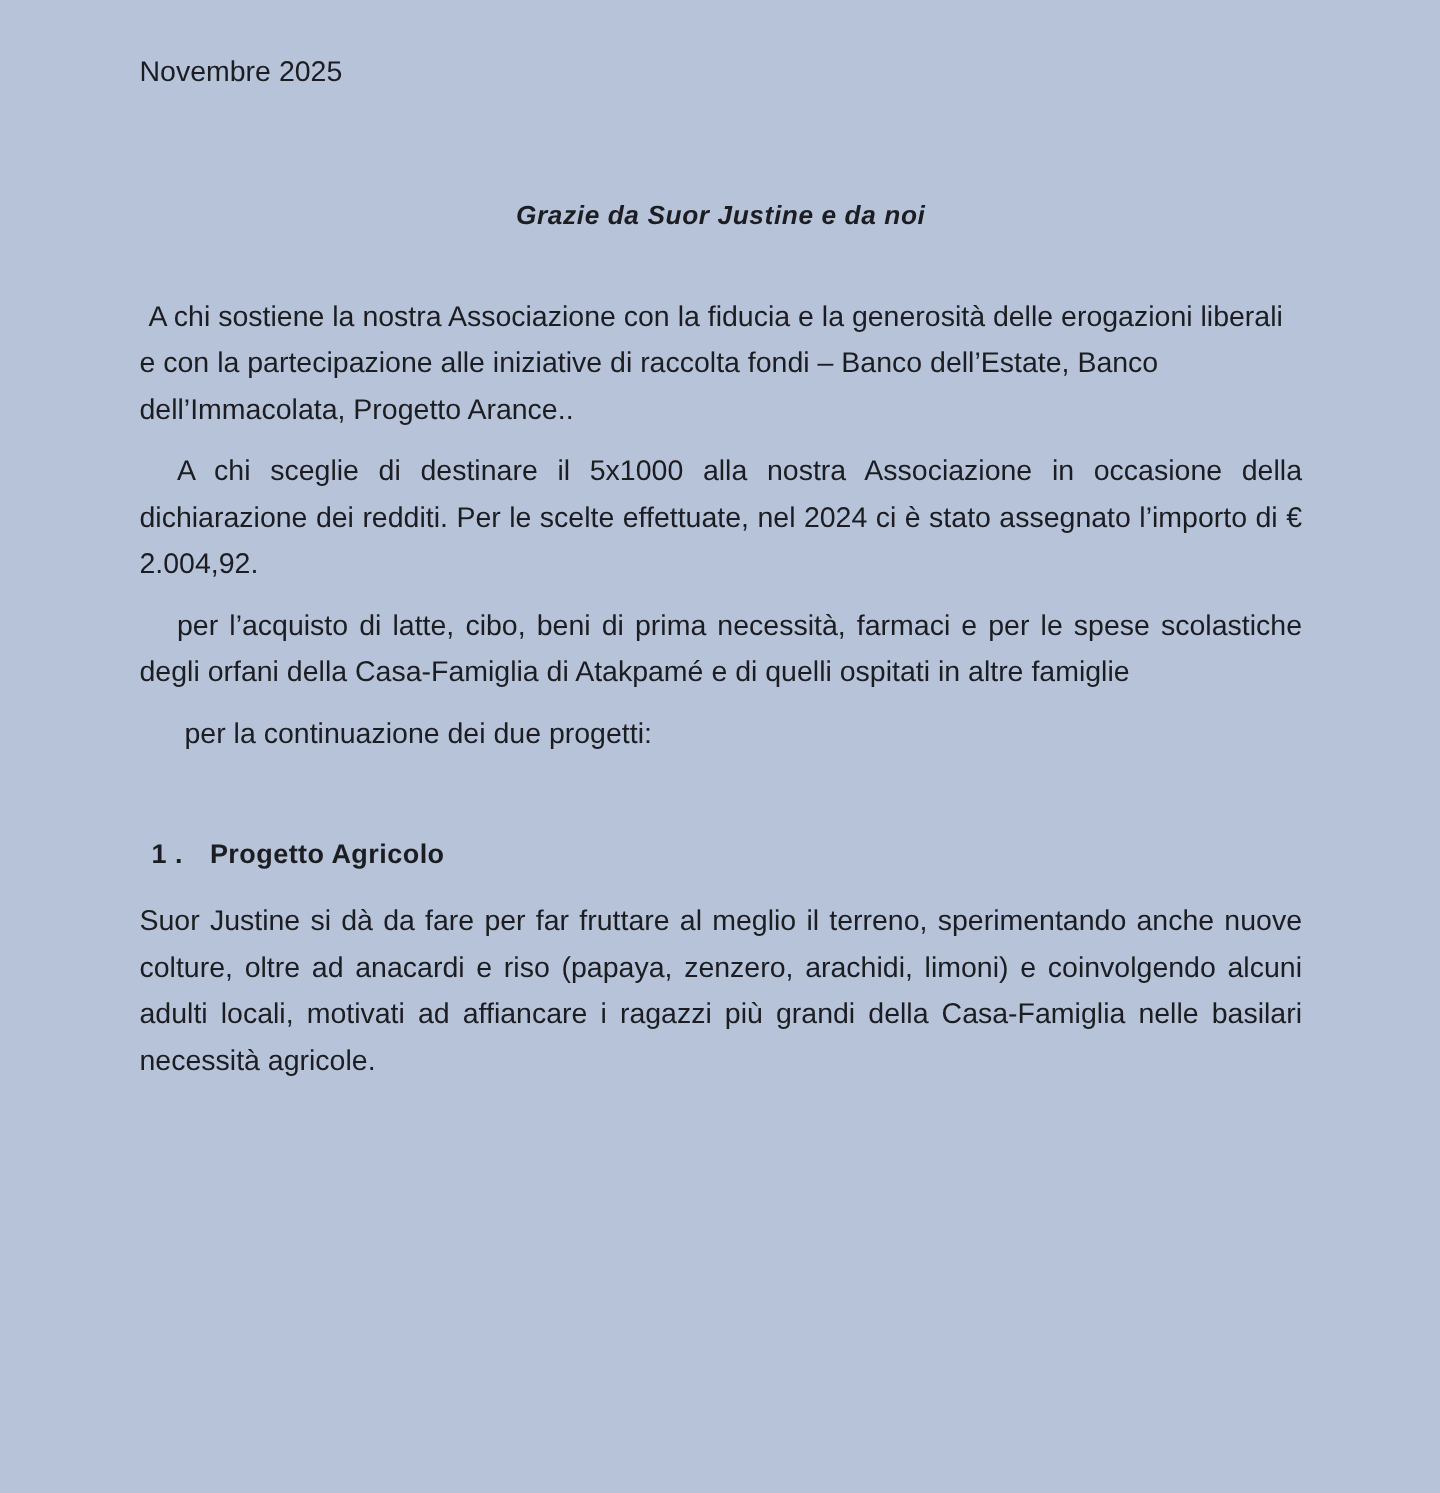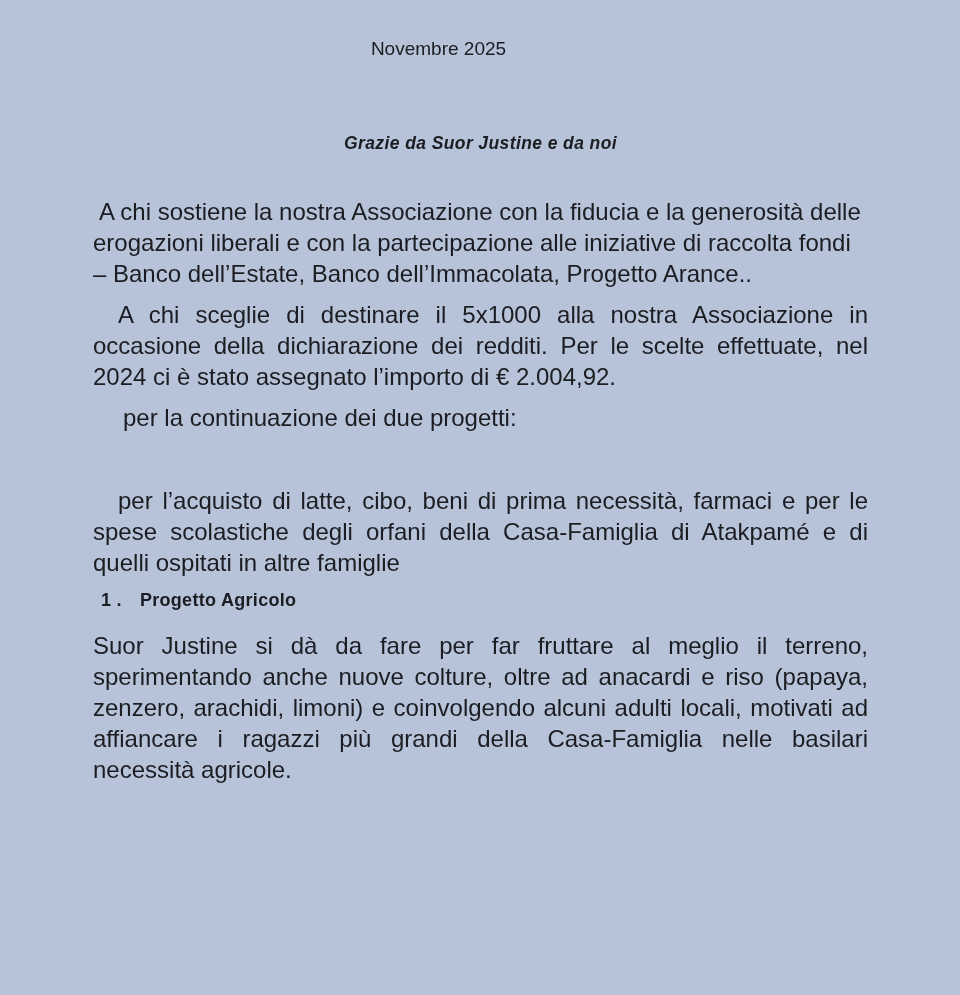--- a/index.html
+++ b/index.html
@@ -15,37 +15,37 @@
     overflow: hidden;
   }
   .page {
     box-sizing: border-box;
     width: 960px;
     height: 995px;
     padding: 36px 92px 0 93px;
     background: #b6c3d8;
   }
   .date-line {
-    text-align: center;
+    text-align: left;
     margin: 0 84px 70px 0;
     font-size: 19px;
     line-height: 26px;
     font-weight: 500;
   }
   .heading {
     font-weight: bold;
     font-style: italic;
     font-size: 17.5px;
     line-height: 22px;
     margin: 0 0 42px 0;
     letter-spacing: 0.4px;
     text-align: center;
   }
   p.para {
-    font-size: 24px;
+    font-size: 19px;
     line-height: 31px;
     margin: 0 0 10px 0;
   }
   .indent-sm { text-indent: 6px; }
   .indent-md { text-indent: 25px; }
   .indent-lg { text-indent: 30px; }
   .justified { text-align: justify; }
   .space-below-lg { margin-bottom: 52px !important; }
   .list-item {
     font-weight: bold;
@@ -66,23 +66,23 @@
 
   <div class="date-line">Novembre 2025</div>
 
   <div class="heading">Grazie da Suor Justine e da noi</div>
 
   <p class="para indent-sm">A chi sostiene la nostra Associazione con la fiducia e la generosità delle erogazioni liberali e con la partecipazione alle iniziative  di raccolta fondi – Banco dell’Estate, Banco dell’Immacolata, Progetto Arance..</p>
 
   <p class="para indent-md justified">A chi sceglie di destinare il 5x1000 alla nostra Associazione in occasione della dichiarazione dei redditi. Per le scelte effettuate, nel 2024 ci è stato assegnato l’importo di € 2.004,92.</p>
 
 
+  <p class="para indent-md justified">per l’acquisto di latte, cibo, beni di prima necessità, farmaci e per le spese scolastiche degli orfani della Casa-Famiglia di Atakpamé e di quelli ospitati in altre famiglie</p>
+
   <p class="para indent-lg space-below-lg">per la continuazione dei due progetti:</p>
-
-  <p class="para indent-md justified">per l’acquisto di latte, cibo, beni di prima necessità, farmaci e per le spese scolastiche degli orfani della Casa-Famiglia di Atakpamé e di quelli ospitati in altre famiglie</p>
 
   <div class="list-item">
     <span class="num">1 .</span><span>Progetto Agricolo</span>
   </div>
 
   <p class="para justified">Suor Justine si dà da fare per far fruttare al meglio il terreno,  sperimentando anche nuove colture, oltre ad anacardi e riso (papaya, zenzero, arachidi, limoni) e coinvolgendo alcuni adulti locali, motivati ad affiancare  i ragazzi più grandi della Casa-Famiglia nelle basilari necessità agricole.</p>
 
 </div>
 
 </body></html>

